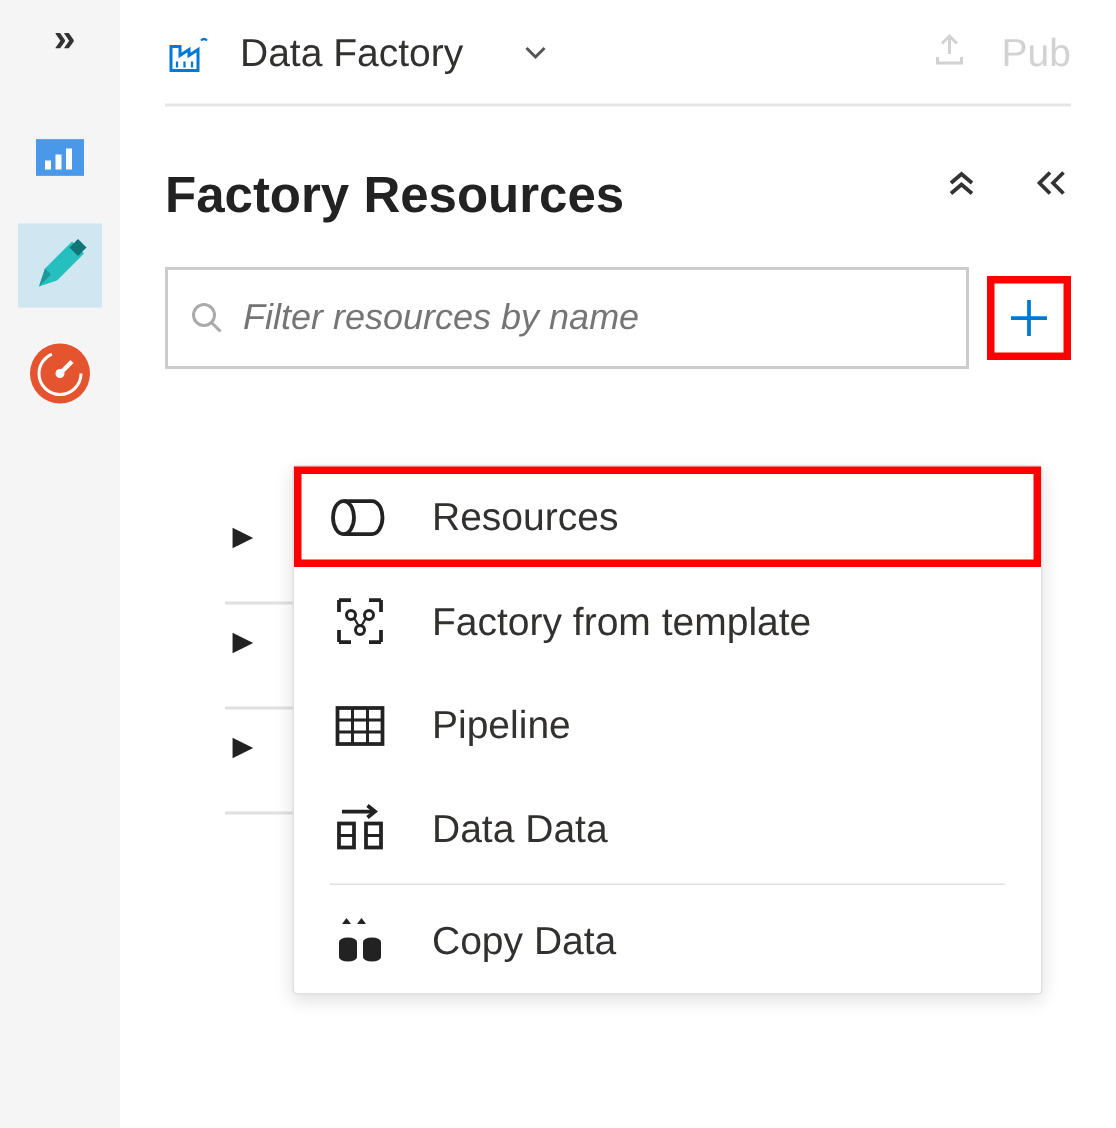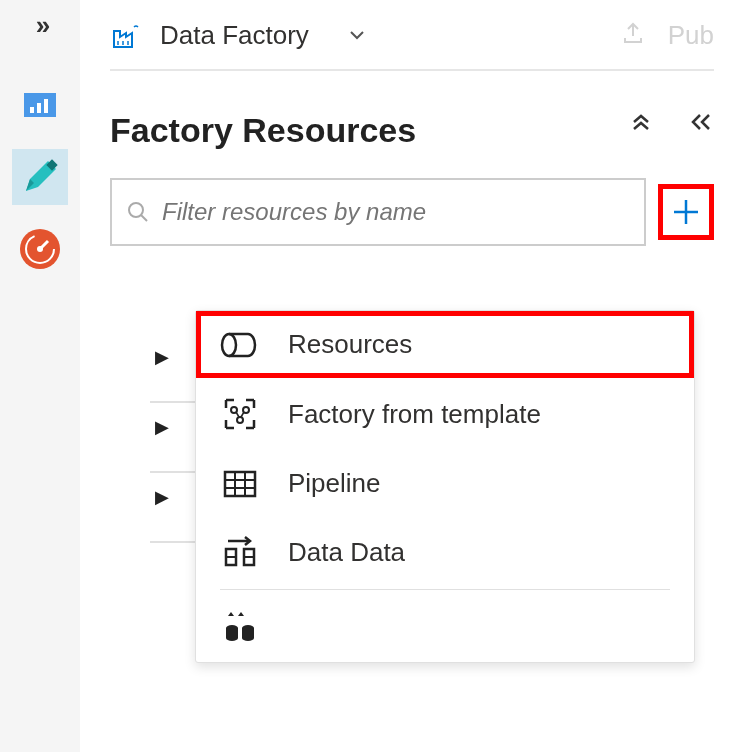--- a/index.html
+++ b/index.html
@@ -320,14 +320,15 @@
     <div class="menu-icon">
       <svg width="36" height="34" viewBox="0 0 36 34">
         <path d="M6 6 l3 -4 l3 4" fill="#222"></path>
         <path d="M16 6 l3 -4 l3 4" fill="#222"></path>
         <ellipse cx="10" cy="18" rx="6" ry="3" fill="#222"></ellipse>
         <path d="M4 18 L4 28 A6 3 0 0 0 16 28 L16 18" fill="#222"></path>
         <ellipse cx="26" cy="18" rx="6" ry="3" fill="#222"></ellipse>
         <path d="M20 18 L20 28 A6 3 0 0 0 32 28 L32 18" fill="#222"></path>
       </svg>
     </div>
+    <span>Copy Data</span>
   </div>
 </div>
 
 </body></html>

